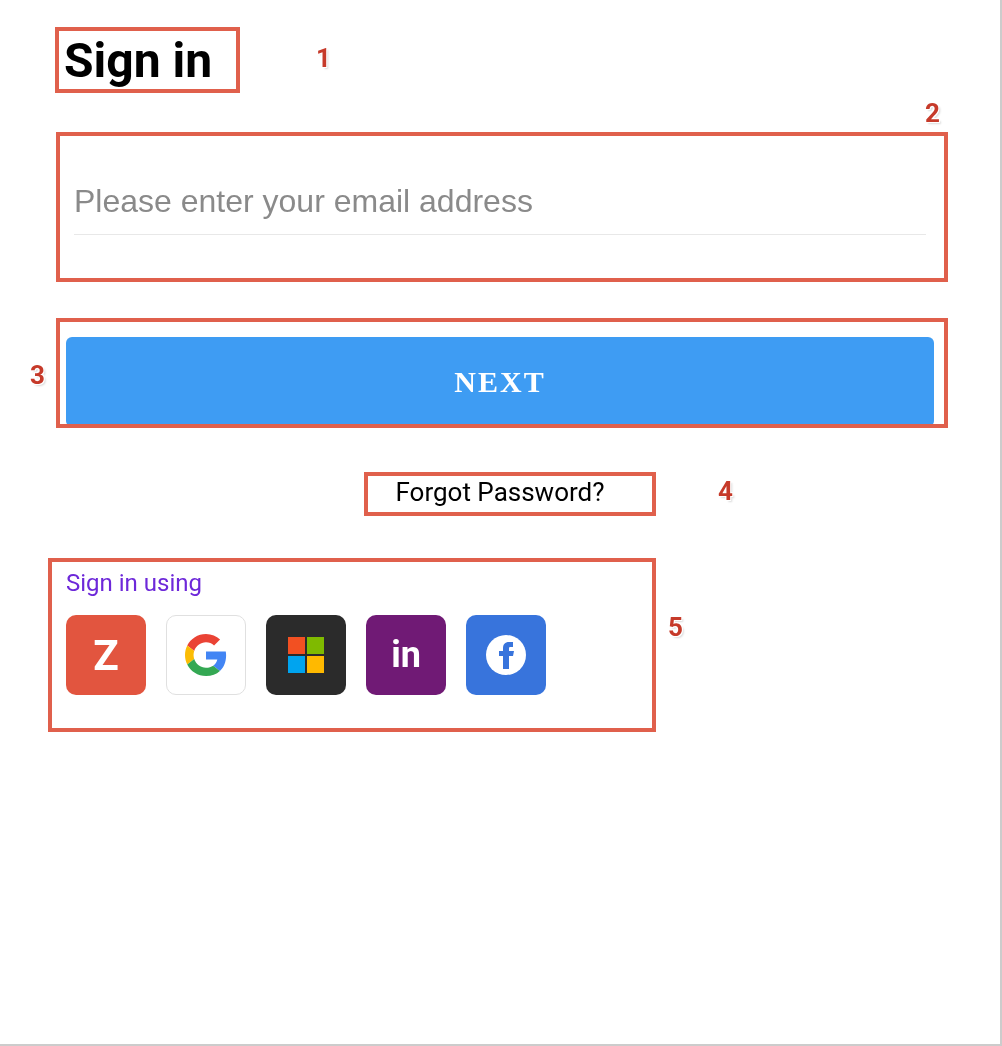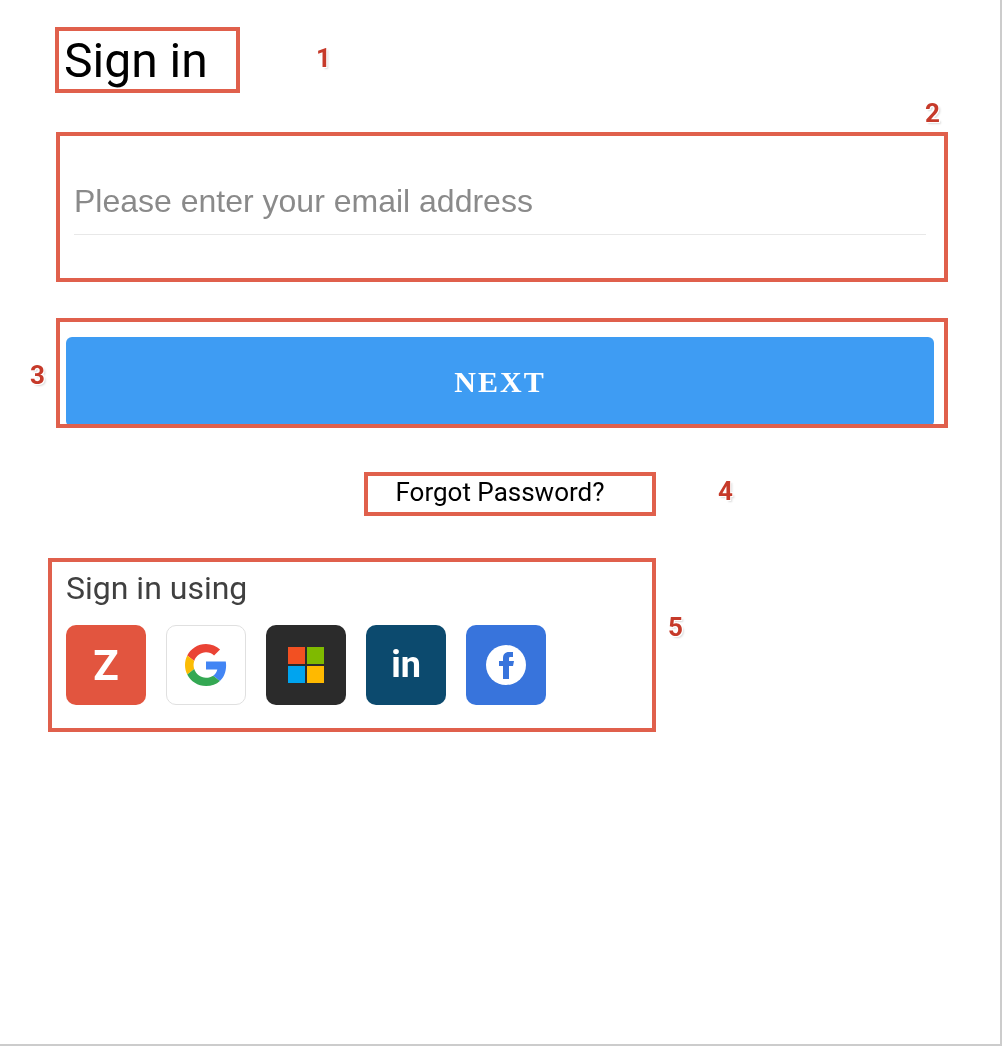--- a/index.html
+++ b/index.html
@@ -30,21 +30,21 @@
       position: absolute;
       color: #C63A2A;
       font-weight: 700;
       font-size: 26px;
       text-shadow: 1px 1px 0 #fff, -1px -1px 0 #fff, 1px -1px 0 #fff, -1px 1px 0 #fff, 2px 2px 2px rgba(0,0,0,0.15);
       z-index: 11;
       pointer-events: none;
     }
     .page-title {
       font-size: 48px;
-      font-weight: 400;
+      font-weight: 700;
       color: #000;
       margin-bottom: 54px;
       padding: 2px 6px;
     }
     .email-field-wrap {
       width: 100%;
       padding: 32px 16px 42px 16px;
       margin-bottom: 52px;
     }
     .email-input {
@@ -87,22 +87,22 @@
       text-decoration: none;
       margin: 0 auto 52px auto;
       cursor: pointer;
       width: fit-content;
     }
     .signin-using-wrap {
       padding: 10px 8px 30px 8px;
       width: 610px;
     }
     .signin-using-label {
-      font-size: 32px;
-      color: #404040;
+      font-size: 24px;
+      color: #6d28d9;
       margin-bottom: 18px;
     }
     .social-row {
       display: flex;
       gap: 20px;
     }
     .social-btn {
       width: 80px;
       height: 80px;
       border-radius: 10px;
@@ -117,21 +117,21 @@
       background: #E2553F;
     }
     .social-google {
       background: #fff;
       border: 1px solid #e0e0e0;
     }
     .social-microsoft {
       background: #2B2B2B;
     }
     .social-linkedin {
-      background: #0c4a6e;
+      background: #701a75;
     }
     .social-facebook {
       background: #3874DC;
     }
     .zoho-letter {
       color: #fff;
       font-size: 42px;
       font-weight: 700;
     }
     .linkedin-text {

